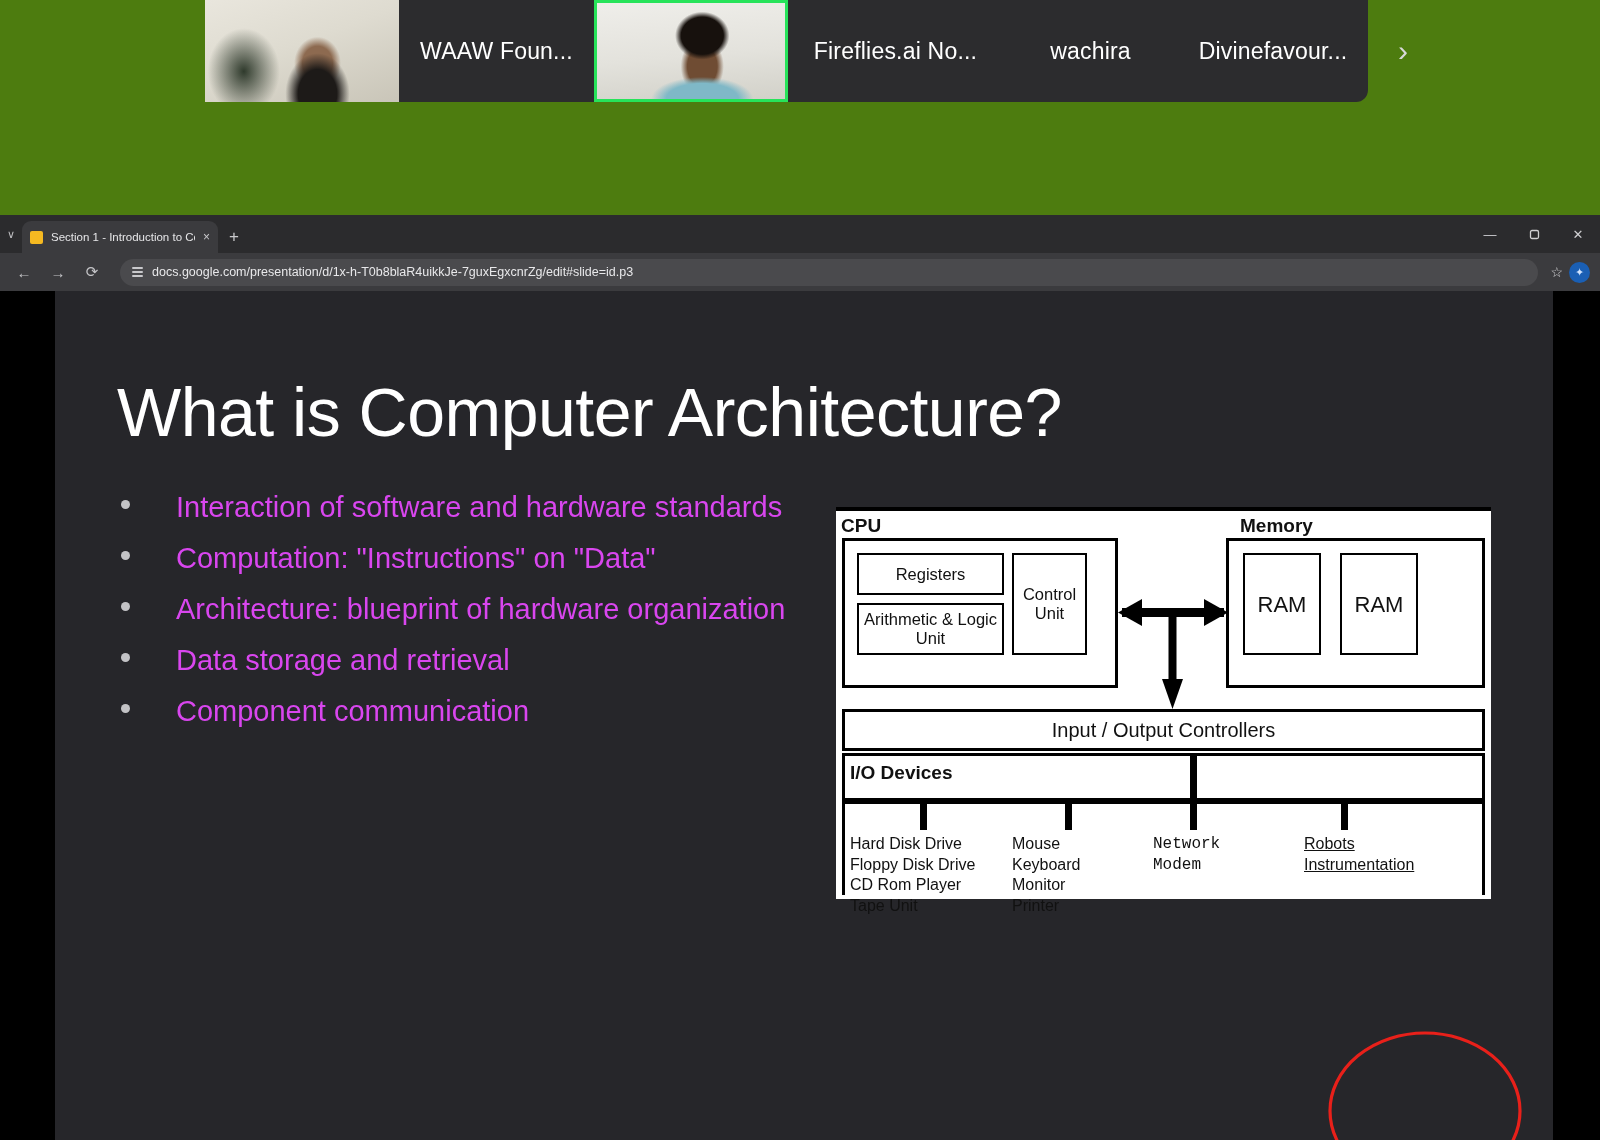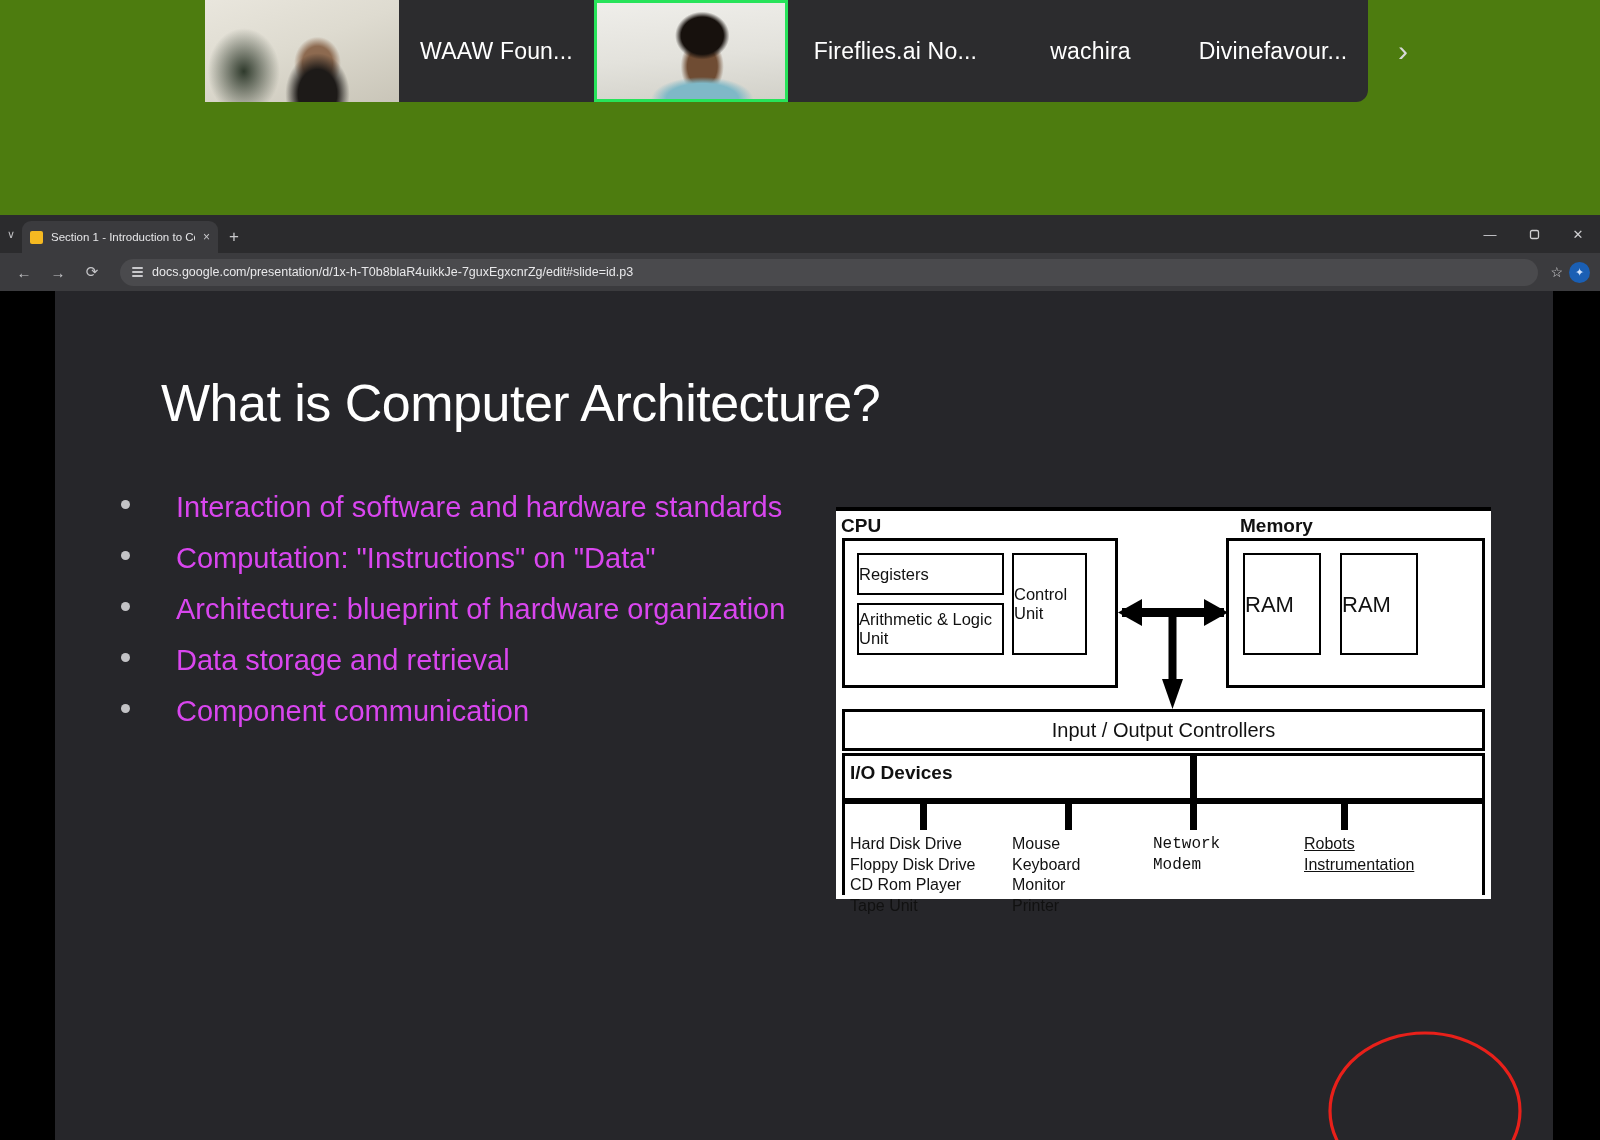--- a/index.html
+++ b/index.html
@@ -98,21 +98,21 @@
                 display: flex; align-items: center; justify-content: center; color: #cfe3ff; font-size: 11px; }
 
   
   .viewport { position: relative; width: 100%; height: 849px; background: #000; }
   .slide {
     position: absolute; left: 55px; top: 0; width: 1498px; height: 849px;
     background: #26262a;
   }
   .slide-title {
     position: absolute; left: 62px; top: 82px;
-    font-size: 52px; color: #ffffff; font-weight: 400; letter-spacing: -0.5px; margin-left: 44px;
+    font-size: 68px; color: #ffffff; font-weight: 400; letter-spacing: -0.5px;
   }
   .bullets { position: absolute; left: 58px; top: 193px; width: 700px; }
   .bullet { display: flex; align-items: flex-start; margin-bottom: 4px; }
   .bullet-dot {
     flex: 0 0 auto; width: 9px; height: 9px; border-radius: 50%;
     background: #c3c3c6; margin: 16px 46px 0 8px;
   }
   .bullet-text { color: #d946ef; font-size: 29px; line-height: 47px; }
 
   
@@ -120,21 +120,21 @@
     position: absolute; left: 781px; top: 216px; width: 655px; height: 392px;
     background: #fff; color: #111;
     font-family: "Liberation Sans", sans-serif;
   }
   .d-border-top { position: absolute; left: 0; top: 0; width: 100%; height: 4px; background: #000; }
   .lbl { position: absolute; font-weight: bold; font-size: 19px; }
   .box { position: absolute; border: 3px solid #000; background: #fff; }
   .box.thin { border-width: 2px; }
   .box-label {
     position: absolute; width: 100%; top: 50%; transform: translateY(-50%);
-    font-size: 16.5px; line-height: 19px; font-weight: 400;
+    text-align: center; font-size: 16.5px; line-height: 19px; font-weight: 400;
   }
   .hline { position: absolute; background: #000; }
   .vline { position: absolute; background: #000; width: 7px; }
   .dev-col { position: absolute; font-size: 16px; line-height: 20.5px; white-space: nowrap; }
   .io-ctrl {
     position: absolute; border: 3px solid #000; background: #fff;
     display: flex; align-items: center; justify-content: center;
     font-size: 20px;
   }
   .arrow-h { position: absolute; }

